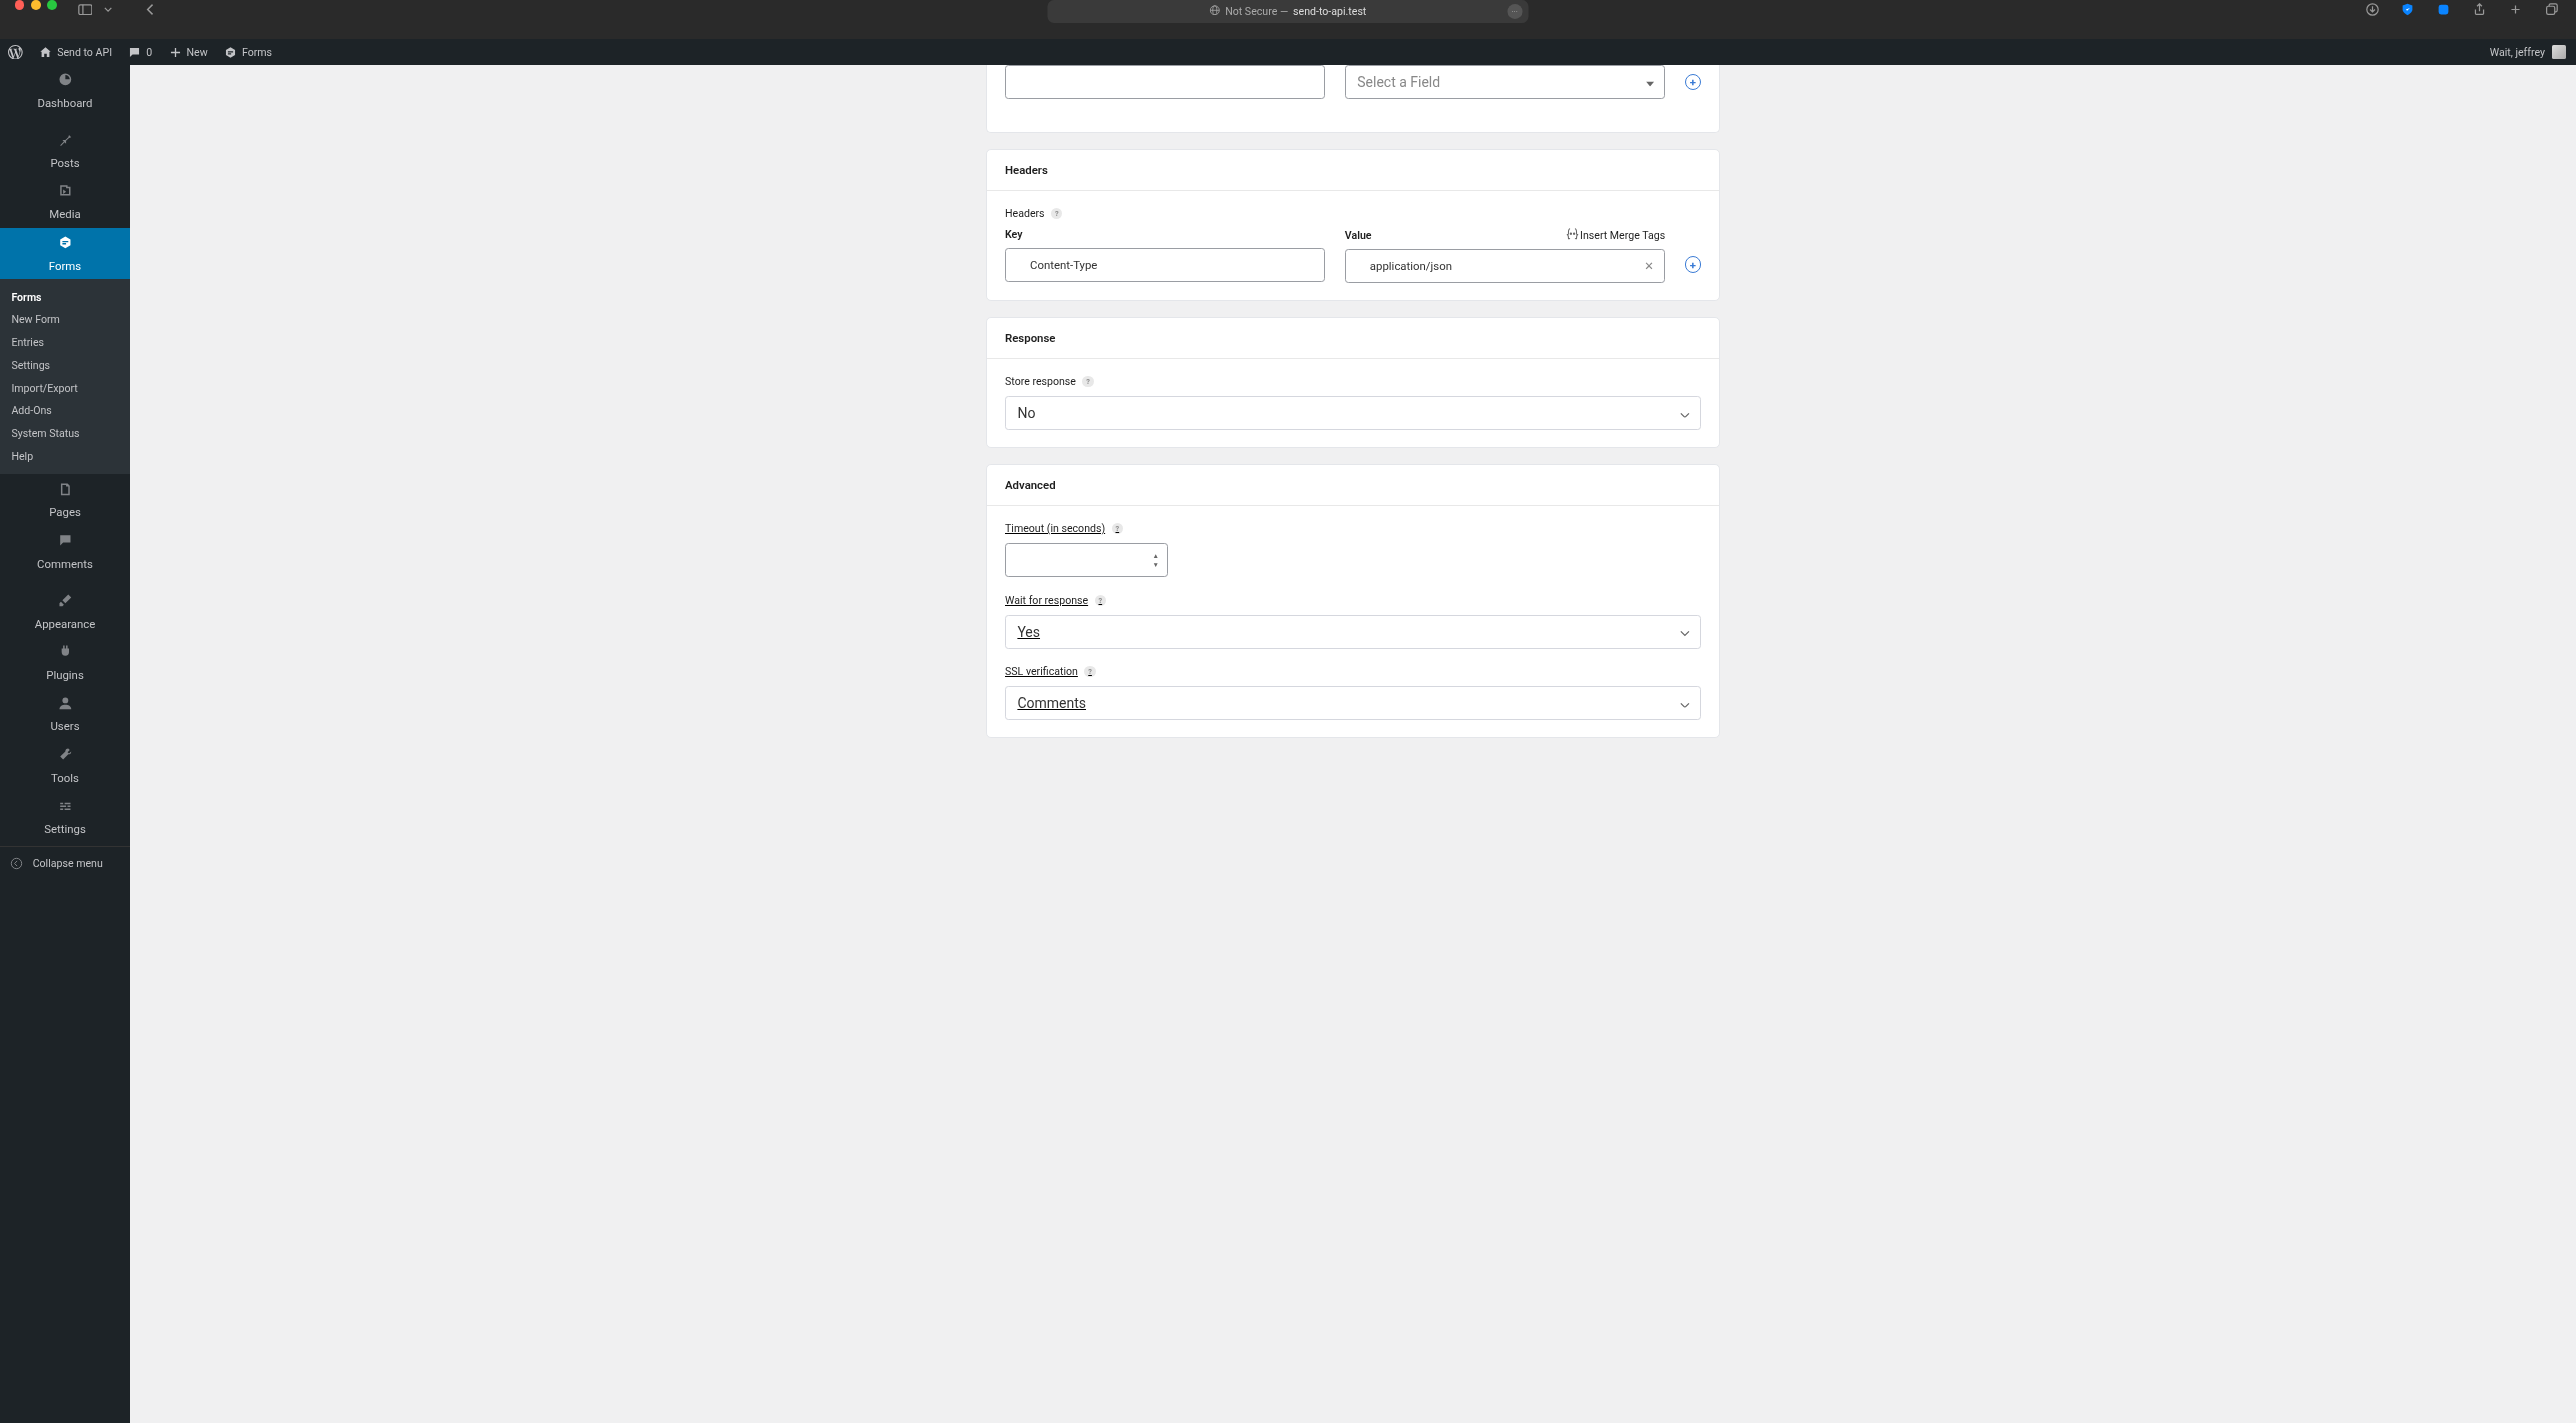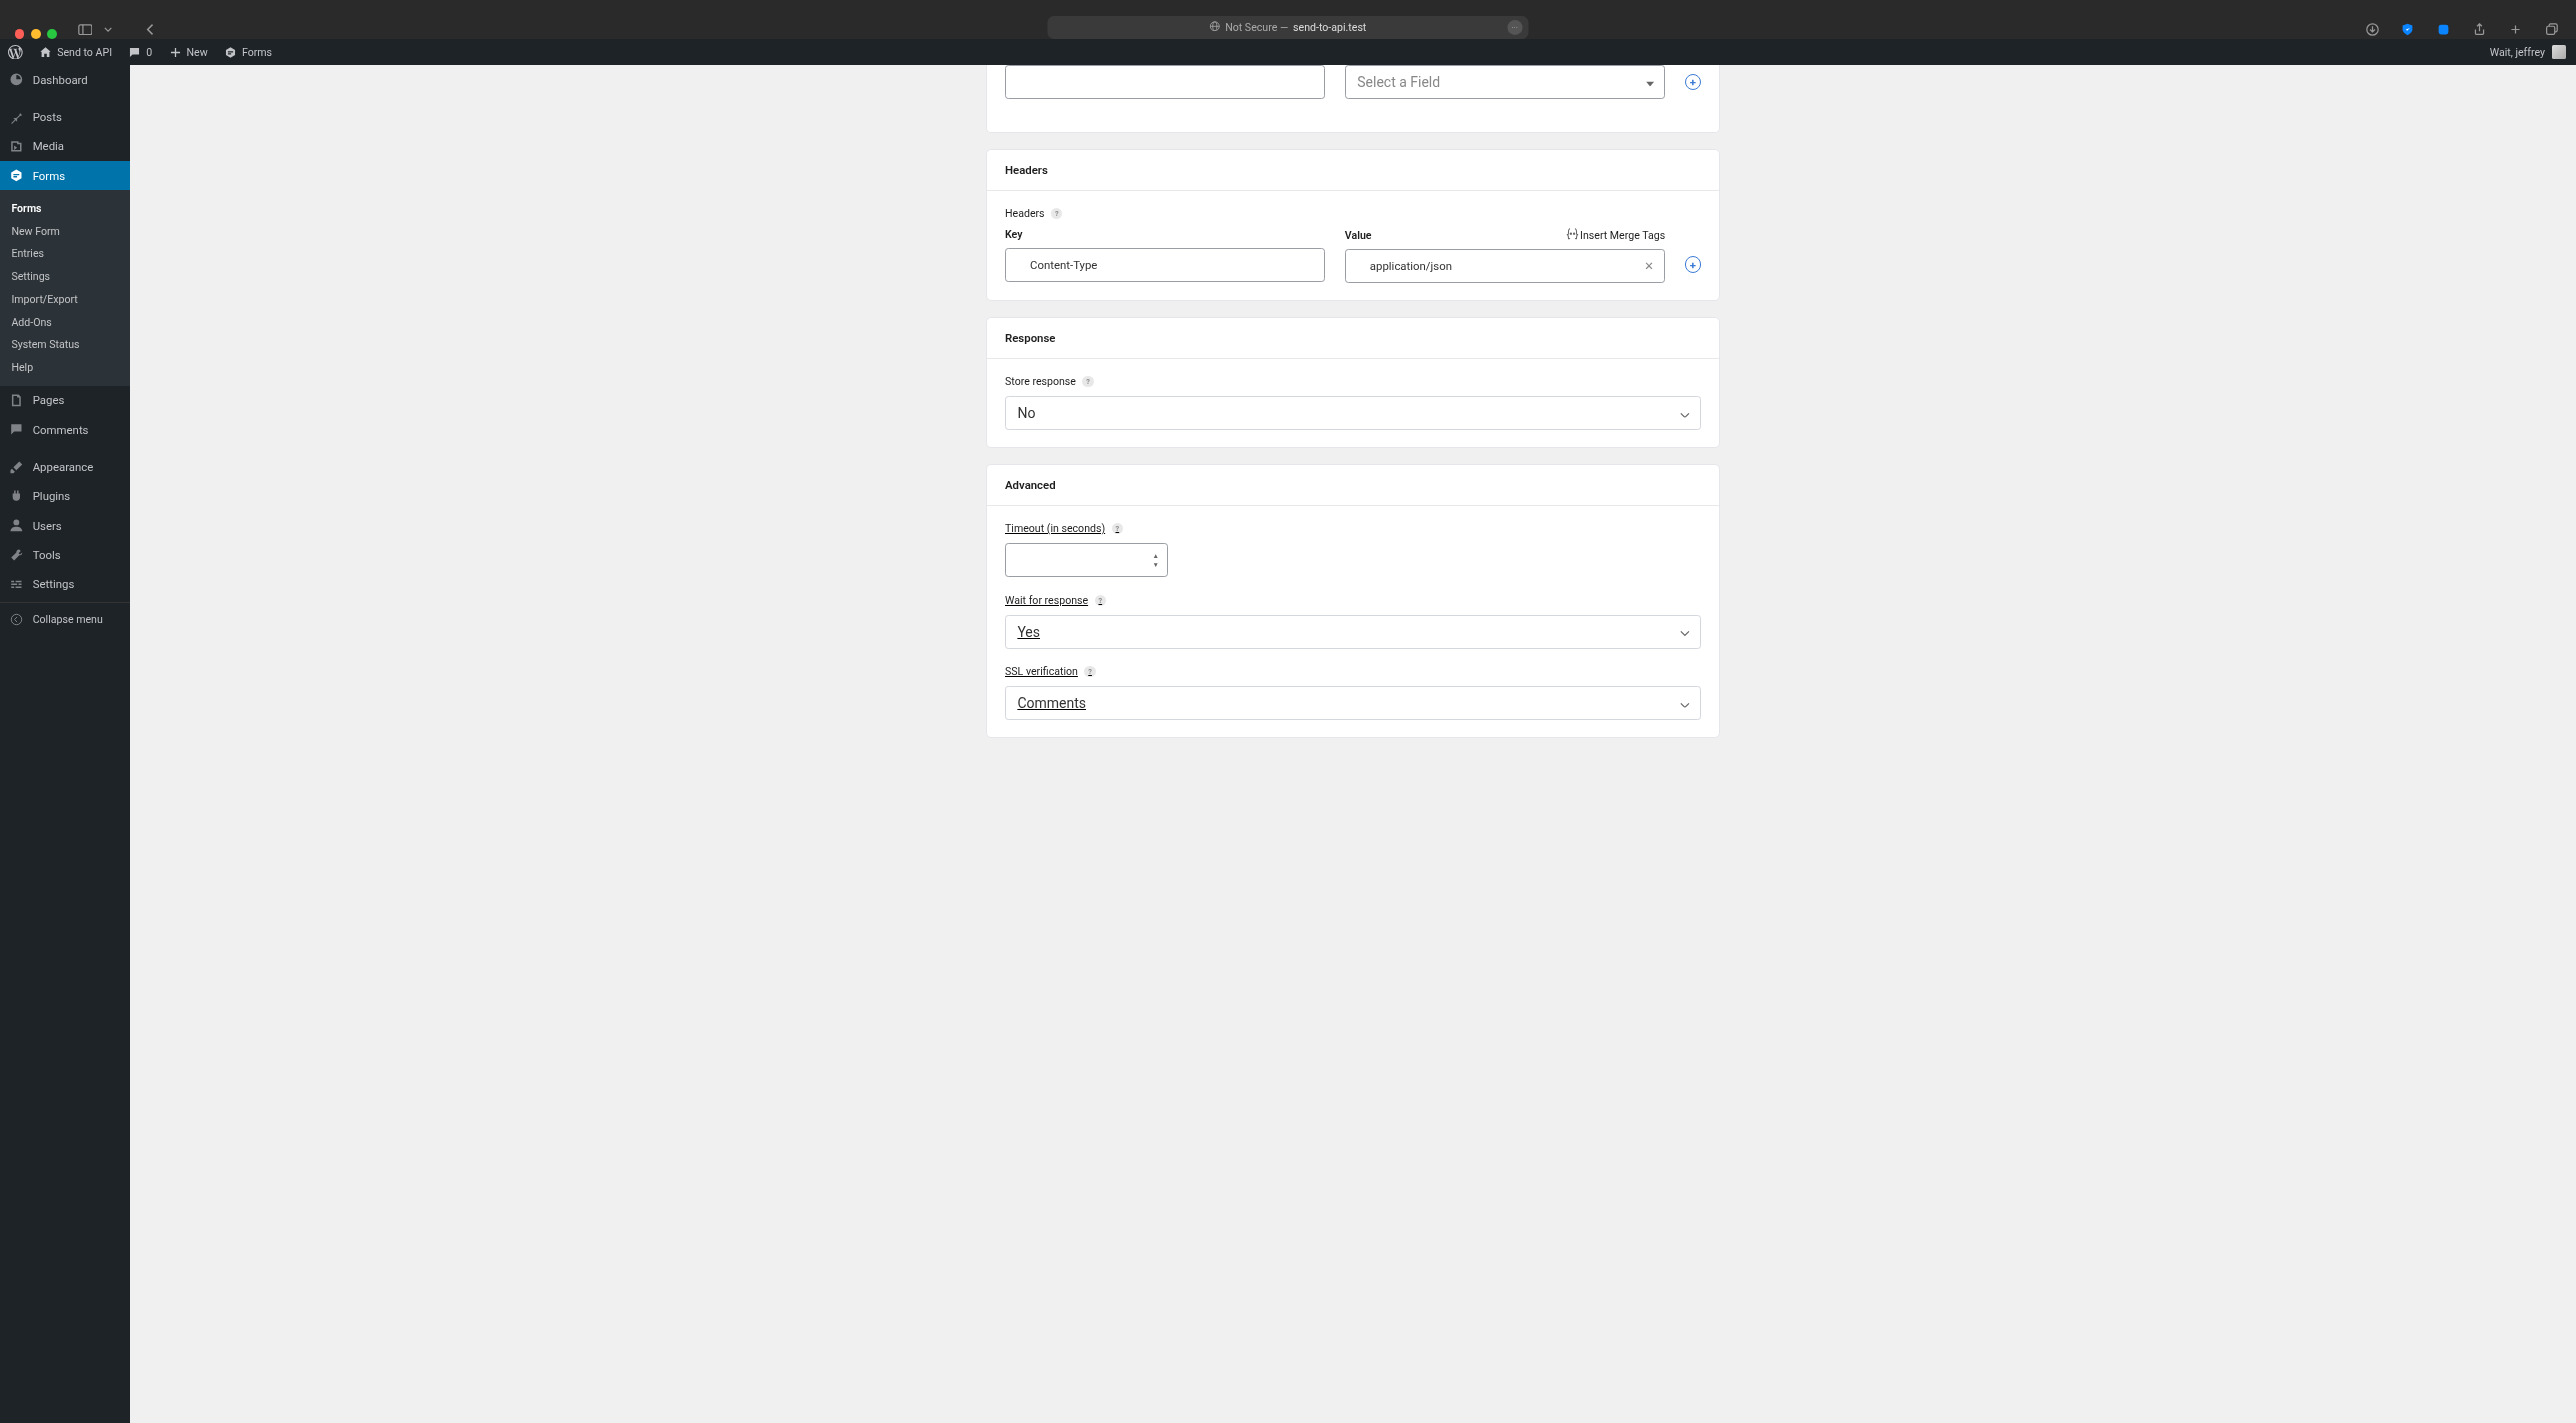--- a/index.html
+++ b/index.html
@@ -10,21 +10,21 @@
     }
     body {
       background: #f0f0f1;
       overflow: hidden;
     }
     
     .browser-chrome {
       height: 39px;
       background: #2a2a2a;
       display: flex;
-      align-items: flex-end;
+      align-items: flex-start;
       padding: 0 14.7px;
       gap: 9.8px;
     }
     .traffic-lights {
       display: flex;
       gap: 6.5px;
     }
     .traffic-light {
       width: 9.8px;
       height: 9.8px;
@@ -131,20 +131,21 @@
       font-size: 11.4px;
       flex-shrink: 0;
     }
     .menu-item {
       display: flex;
       align-items: center;
       gap: 8.2px;
       padding: 6.5px 8.2px;
       cursor: pointer;
       position: relative;
+      flex-direction: column;
     }
     .menu-item.current {
       background: #0073aa;
       color: #fff;
     }
     .menu-item.current::after {
       content: '';
       position: absolute;
       right: -6.5px;
       top: 50%;

